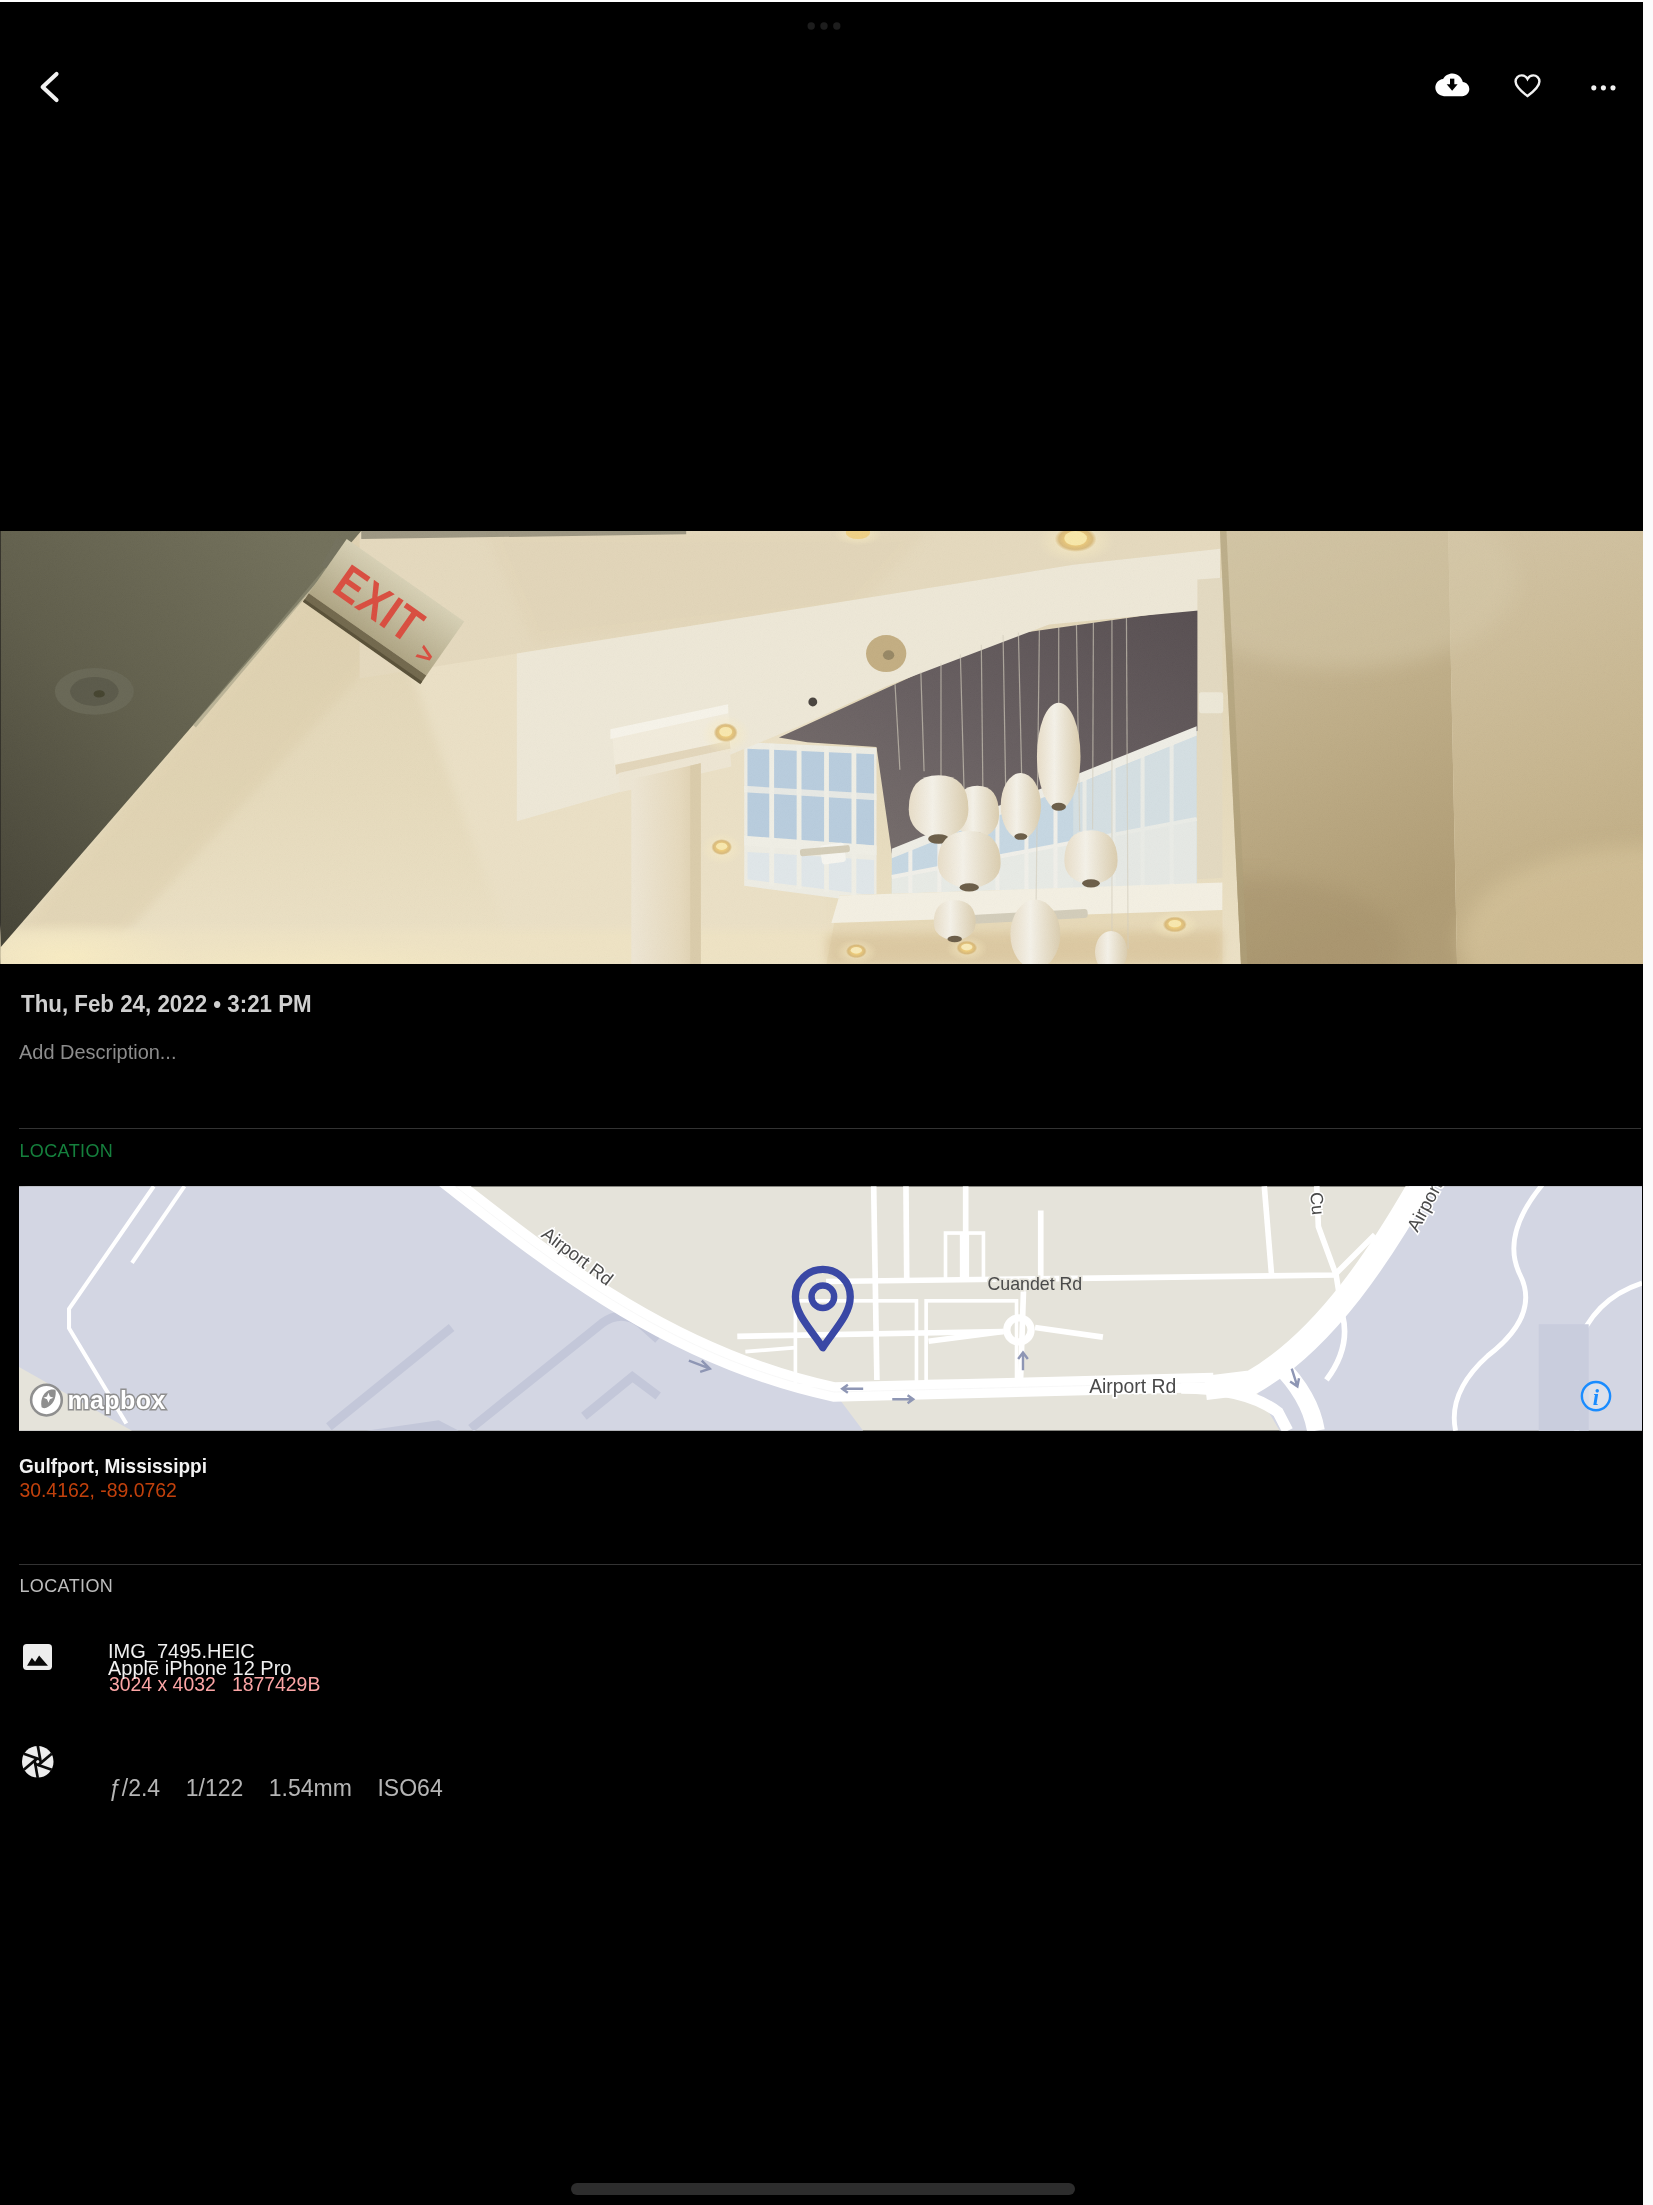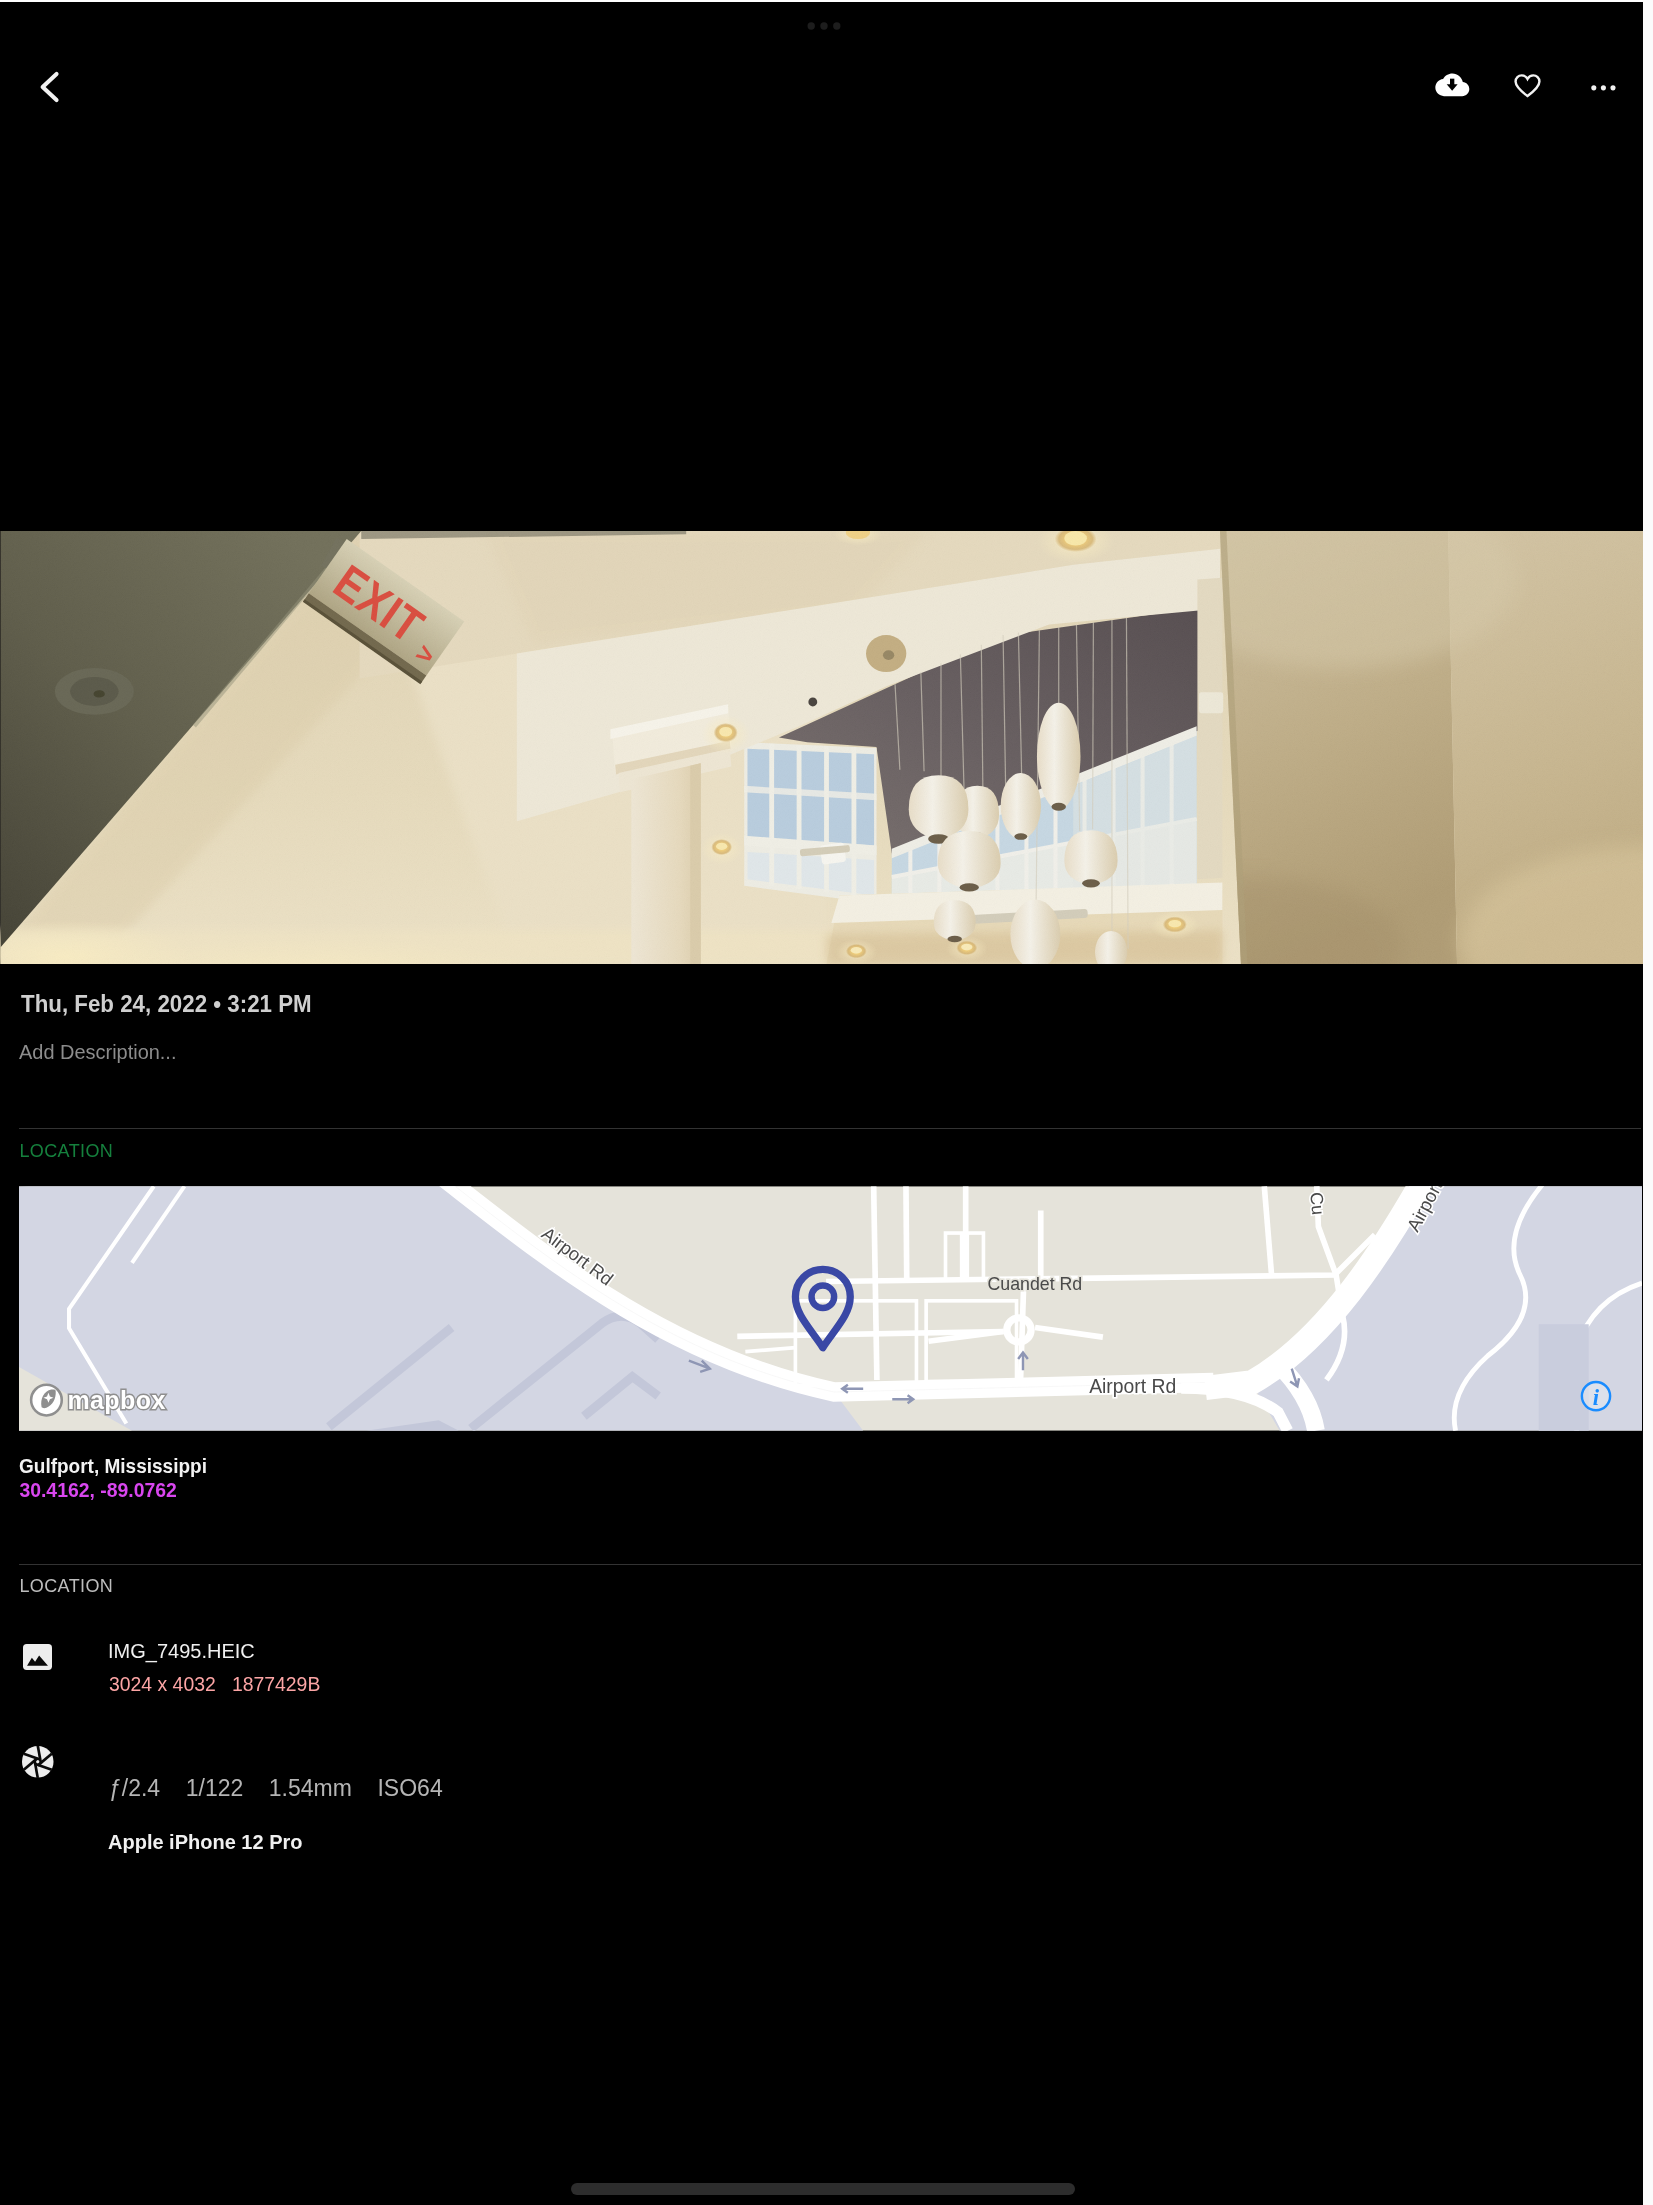--- a/index.html
+++ b/index.html
@@ -383,21 +383,21 @@
     </g>
 
     <circle cx="1954" cy="260" r="17.5" fill="#e8ecf4" fill-opacity="0.5" stroke="#1a8cff" stroke-width="3"></circle>
     <text x="1954" y="271" font-size="28" font-weight="bold" font-style="italic" font-family="Liberation Serif,serif" fill="#1a8cff" text-anchor="middle">i</text>
   </g>
 </svg>
 </div>
 
 <div class="abs" style="left:19.4px;top:1455px;font-size:19.4px;font-weight:bold;color:#f2f2f2;transform:scaleX(0.98);transform-origin:0 0;white-space:nowrap;">Gulfport, Mississippi</div>
 
-<div class="abs" style="left:19.4px;top:1479px;font-size:19.4px;color:#d946ef;white-space:nowrap;font-weight:bold;">30.4162, -89.0762</div>
+<div class="abs" style="left:19.4px;top:1479px;font-size:19.4px;color:#c2410c;white-space:nowrap;">30.4162, -89.0762</div>
 
 <div class="abs" style="left:19.4px;top:1564px;width:1622px;height:0.8px;background:#333333;"></div>
 
 <div class="abs" style="left:19.4px;top:1576px;font-size:18px;color:#bdbdbd;letter-spacing:0.4px;">LOCATION</div>
 
 <div class="abs" style="left:23.4px;top:1644px;width:29px;height:26px;">
   <svg width="29" height="26" viewBox="0 0 36 32">
     <rect x="0" y="0" width="36" height="32" rx="4.5" fill="#ededed"></rect>
     <path d="M5 27 L11 17 L15 22 L20 14 L31 27 Z" fill="#0a0a0a"></path>
   </svg>
@@ -414,20 +414,20 @@
       <path d="M19.5 -0.5 L23.5 21.6"></path>
       <path d="M36.8 9.5 L19.7 24.0"></path>
       <path d="M36.8 29.5 L15.7 21.9"></path>
       <path d="M19.5 39.5 L15.5 17.4"></path>
       <path d="M2.2 29.5 L19.3 15.0"></path>
       <path d="M2.2 9.5 L23.3 17.1"></path>
     </g>
   </svg>
 </div>
 
-<div class="abs" style="left:108px;top:1831px;font-size:20px;font-weight:bold;color:#f0f0f0;white-space:nowrap;">Apple iPhone 12 Pro</div>
+<div class="abs" style="left:108px;top:1657px;font-size:20px;font-weight:normal;color:#f0f0f0;white-space:nowrap;">Apple iPhone 12 Pro</div>
 
 <div class="abs" style="left:109px;top:1775px;font-size:23px;color:#b5b5b5;white-space:nowrap;">ƒ/2.4&nbsp;&nbsp;&nbsp;&nbsp;1/122&nbsp;&nbsp;&nbsp;&nbsp;1.54mm&nbsp;&nbsp;&nbsp;&nbsp;ISO64</div>
 
 <div class="abs" style="left:571px;top:2183px;width:504px;height:12px;border-radius:6.5px;background:#2d2d2d;"></div>
 
 <div class="abs" style="left:1643px;top:0;width:10.5px;height:2205px;background:#fbfbfb;z-index:50;"></div>
 
 
 </body></html>

